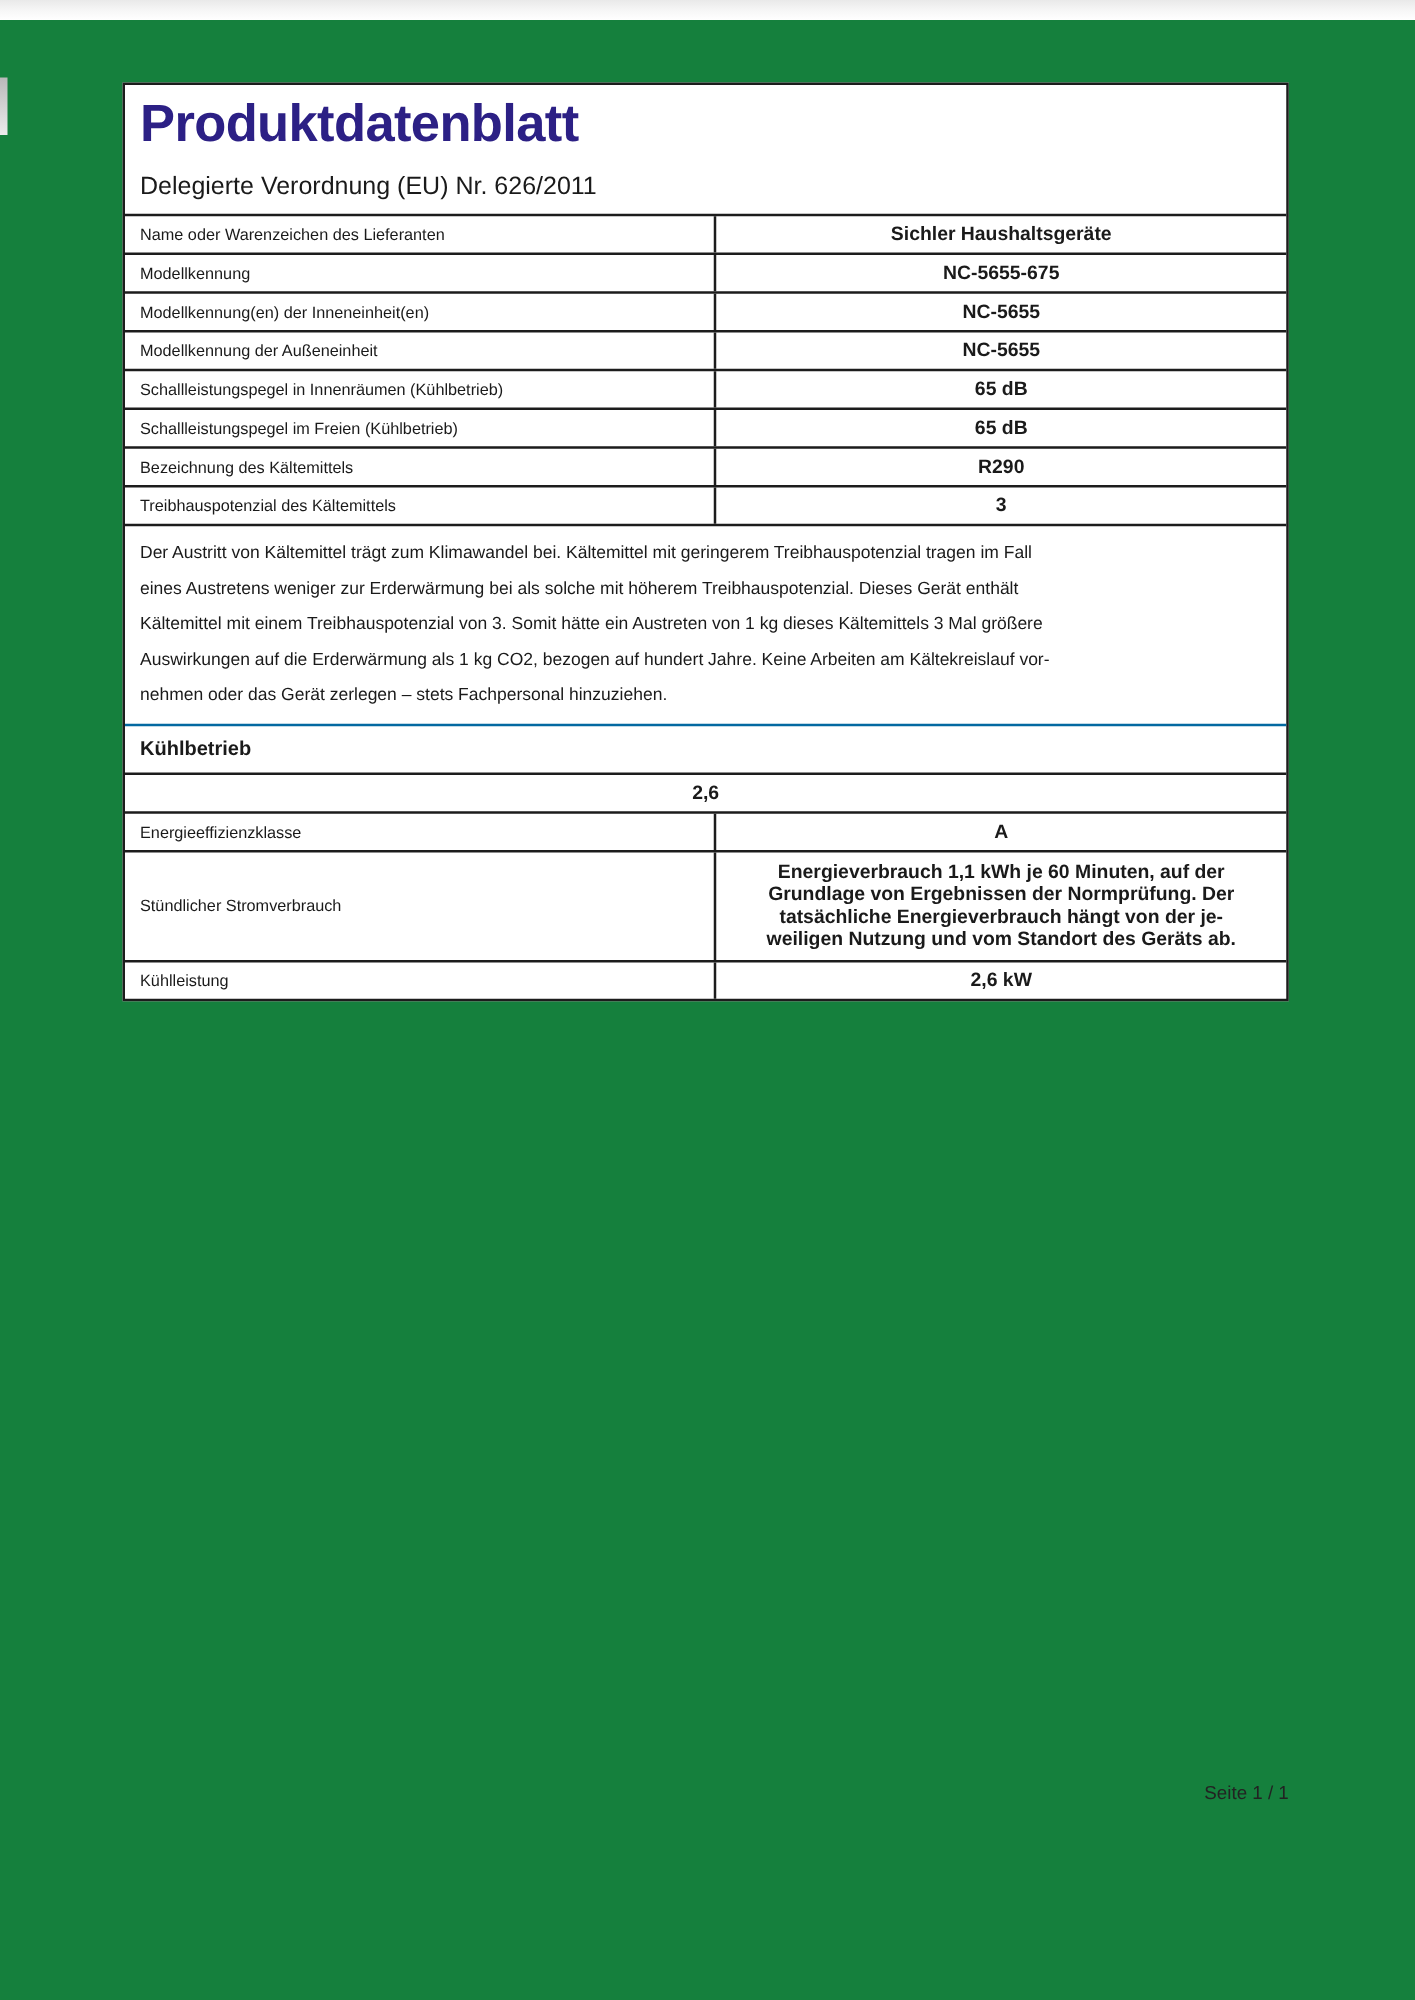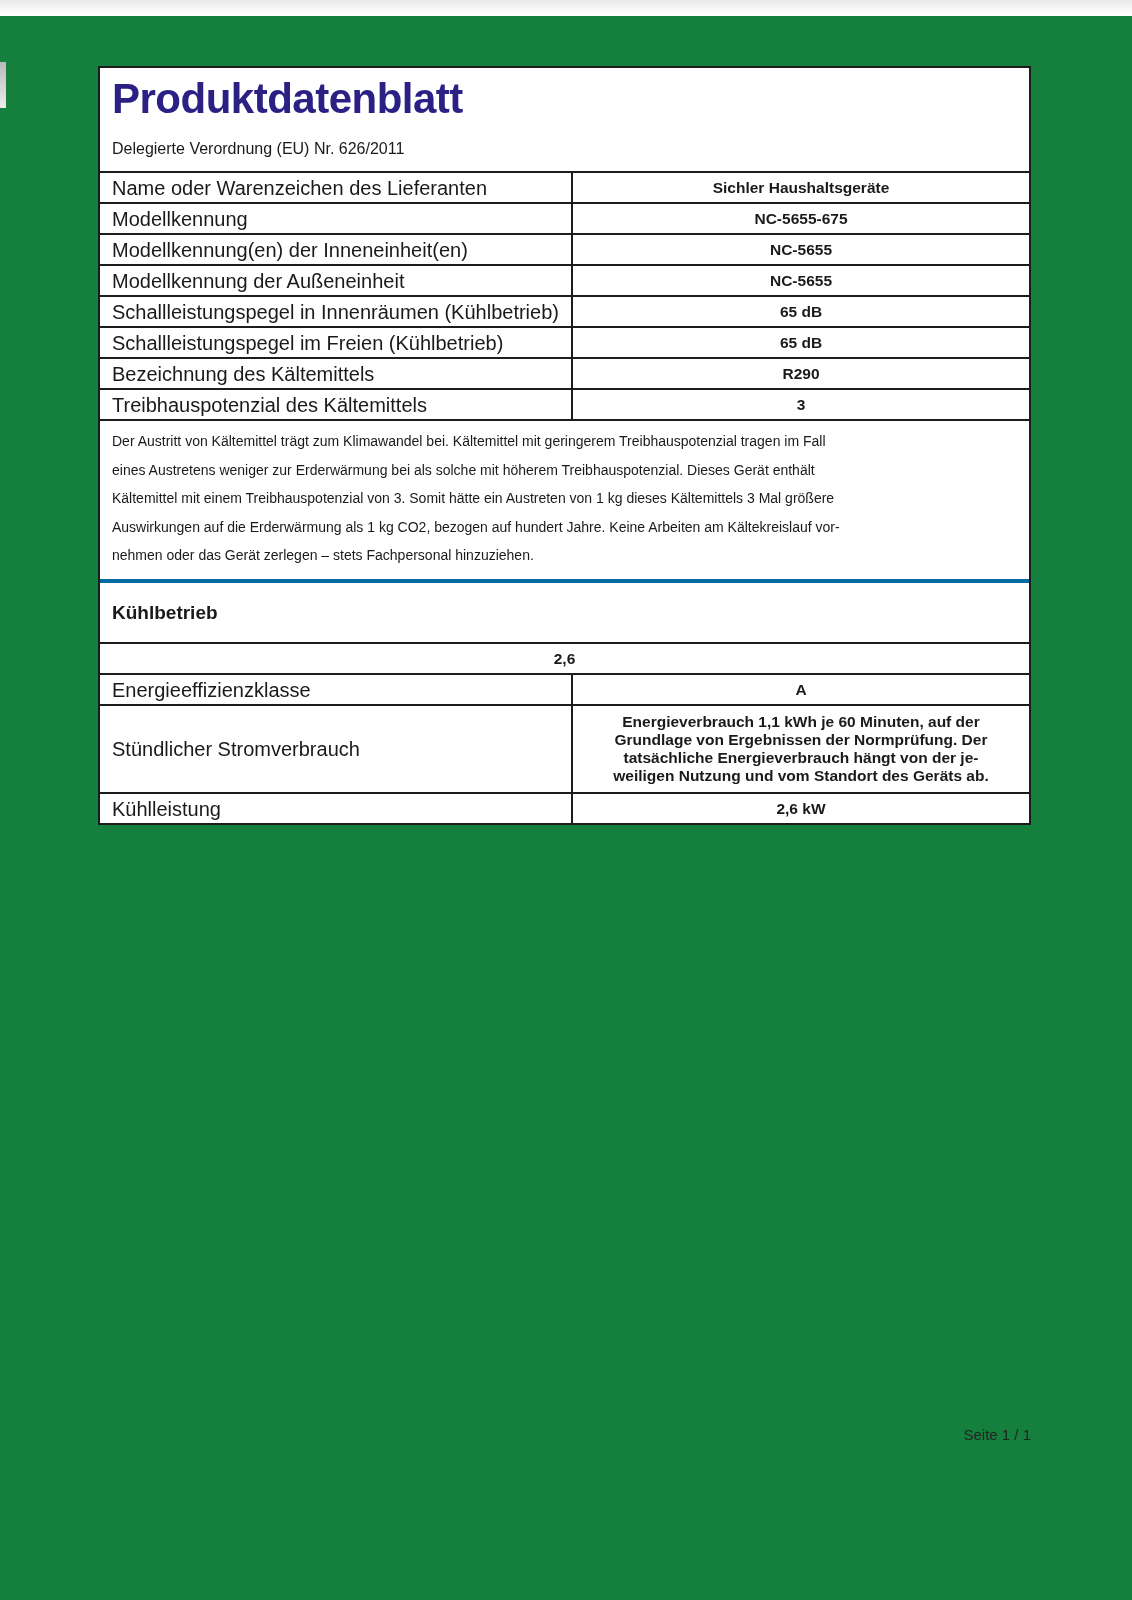--- a/index.html
+++ b/index.html
@@ -24,56 +24,56 @@
     position:absolute;left:98px;top:66px;width:933px;
     box-sizing:border-box;
     border:2px solid #1c1c1c;
     background:#ffffff;
   }
   .head{padding:6px 12px 12px 12px;}
   .title{
     font-size:42px;font-weight:bold;color:#2c2085;
     line-height:1.2;letter-spacing:-0.5px;margin:0;
   }
-  .regulation{font-size:16px;line-height:20px;margin-top:15px;}
+  .regulation{font-size:20px;line-height:20px;margin-top:15px;}
   .row{
     display:flex;align-items:stretch;
     border-top:2px solid #1c1c1c;
     min-height:31px;box-sizing:border-box;
   }
   .cell{box-sizing:border-box;}
   .label{
     width:473px;flex:0 0 473px;
     border-right:2px solid #1c1c1c;
     padding:4px 12px;
     display:flex;align-items:center;
-    font-size:20px;line-height:20px;
+    font-size:13px;line-height:20px;
   }
   .value{
     flex:1;
     display:flex;align-items:center;justify-content:center;
     font-weight:bold;text-align:center;
     padding:4px 20px;
     font-size:15.5px;line-height:20px;
   }
   .value.multiline{
     white-space:pre-line;
     line-height:18px;
     padding:7px 12px;
   }
   .note{
     border-top:2px solid #1c1c1c;
     padding:6px 12px 10px 12px;
     font-size:14px;line-height:28.4px;
     white-space:pre-line;
   }
   .section{
-    border-top:4px solid #0369a1;
-    font-weight:bold;font-size:19px;
-    padding:19px 12px;line-height:21px;
+    border-top:2px solid #0369a1;
+    font-weight:bold;font-size:16px;
+    padding:8px 12px;line-height:21px;
   }
   .footer{
     position:absolute;top:1426px;right:101px;
     font-size:15px;color:#222222;
   }
 </style>
 </head>
 <body>
 
 <div class="sheet">

